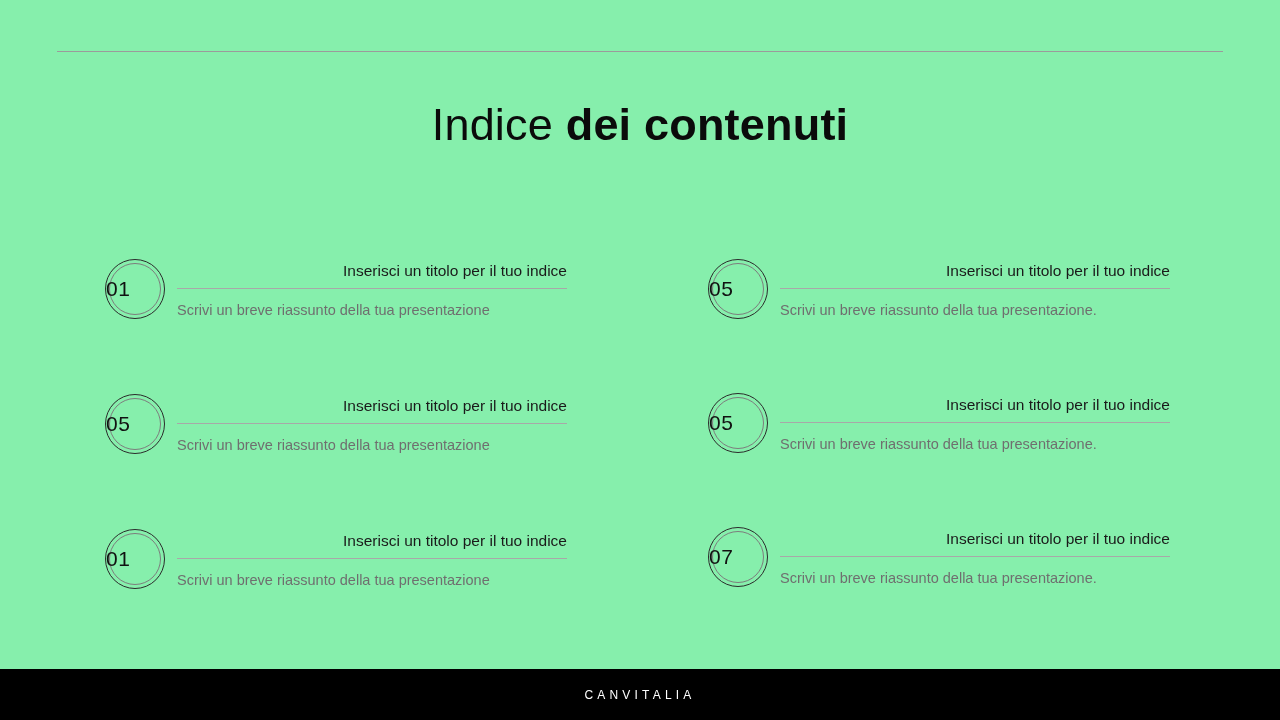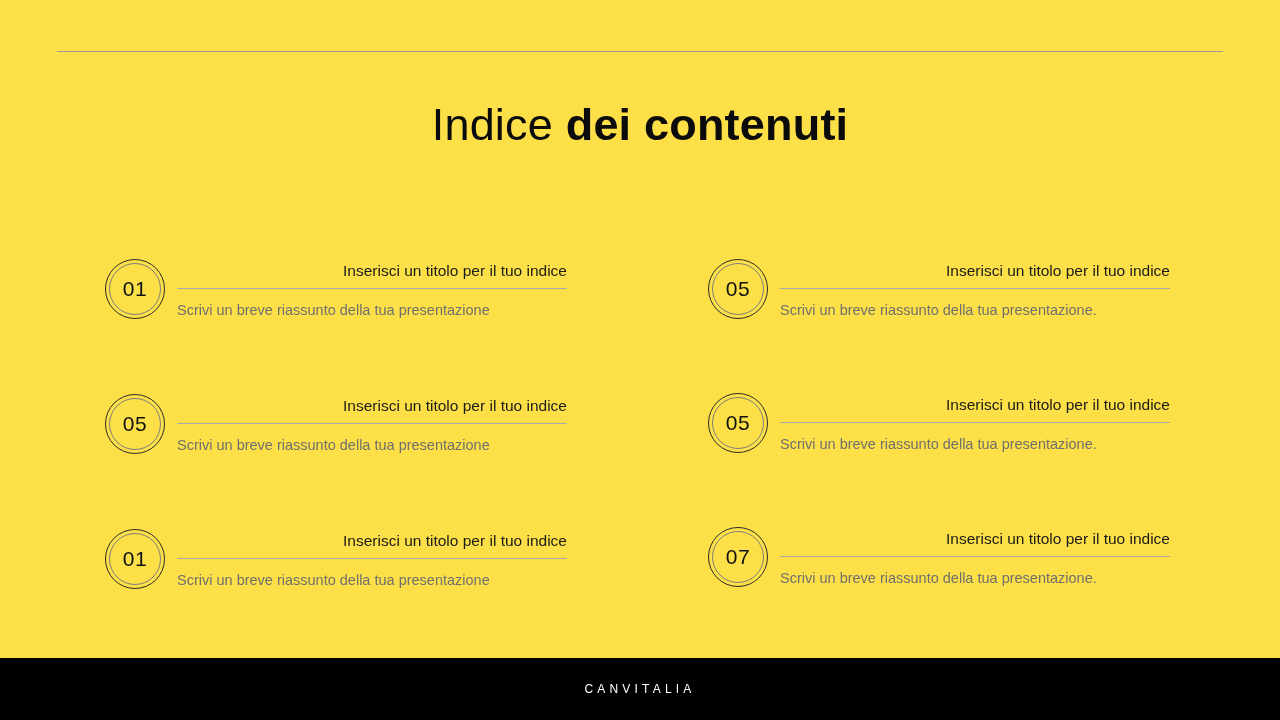--- a/index.html
+++ b/index.html
@@ -10,21 +10,21 @@
     width: 1280px;
     height: 720px;
     background: #ffffff;
     font-family: "Liberation Sans", sans-serif;
     overflow: hidden;
     position: relative;
   }
   .slide {
     position: absolute;
     inset: 0;
-    background: #fde047;
+    background: #86efac;
   }
   .top-rule {
     position: absolute;
     left: 57px;
     right: 57px;
     top: 51px;
     height: 1px;
     background: #9b9b9b;
   }
   .title {
@@ -68,21 +68,21 @@
   .badge {
     position: relative;
     width: 60px;
     height: 60px;
     flex: 0 0 60px;
     border-radius: 50%;
     border: 1px solid #2b2b2b;
     box-sizing: border-box;
     display: flex;
     align-items: center;
-    justify-content: center;
+    justify-content: flex-start;
     margin-top: 4px;
   }
   .badge::before {
     content: "";
     position: absolute;
     left: 3px;
     top: 3px;
     right: 3px;
     bottom: 3px;
     border-radius: 50%;
@@ -114,21 +114,21 @@
     font-size: 14.5px;
     line-height: 19px;
     color: #6f6f6f;
     margin-top: 12px;
   }
   .footer {
     position: absolute;
     left: 0;
     bottom: 0;
     width: 100%;
-    height: 62px;
+    height: 51px;
     background: #000000;
     display: flex;
     align-items: center;
     justify-content: center;
   }
   .footer-text {
     color: #ffffff;
     font-size: 12px;
     letter-spacing: 4.2px;
     font-weight: 400;

